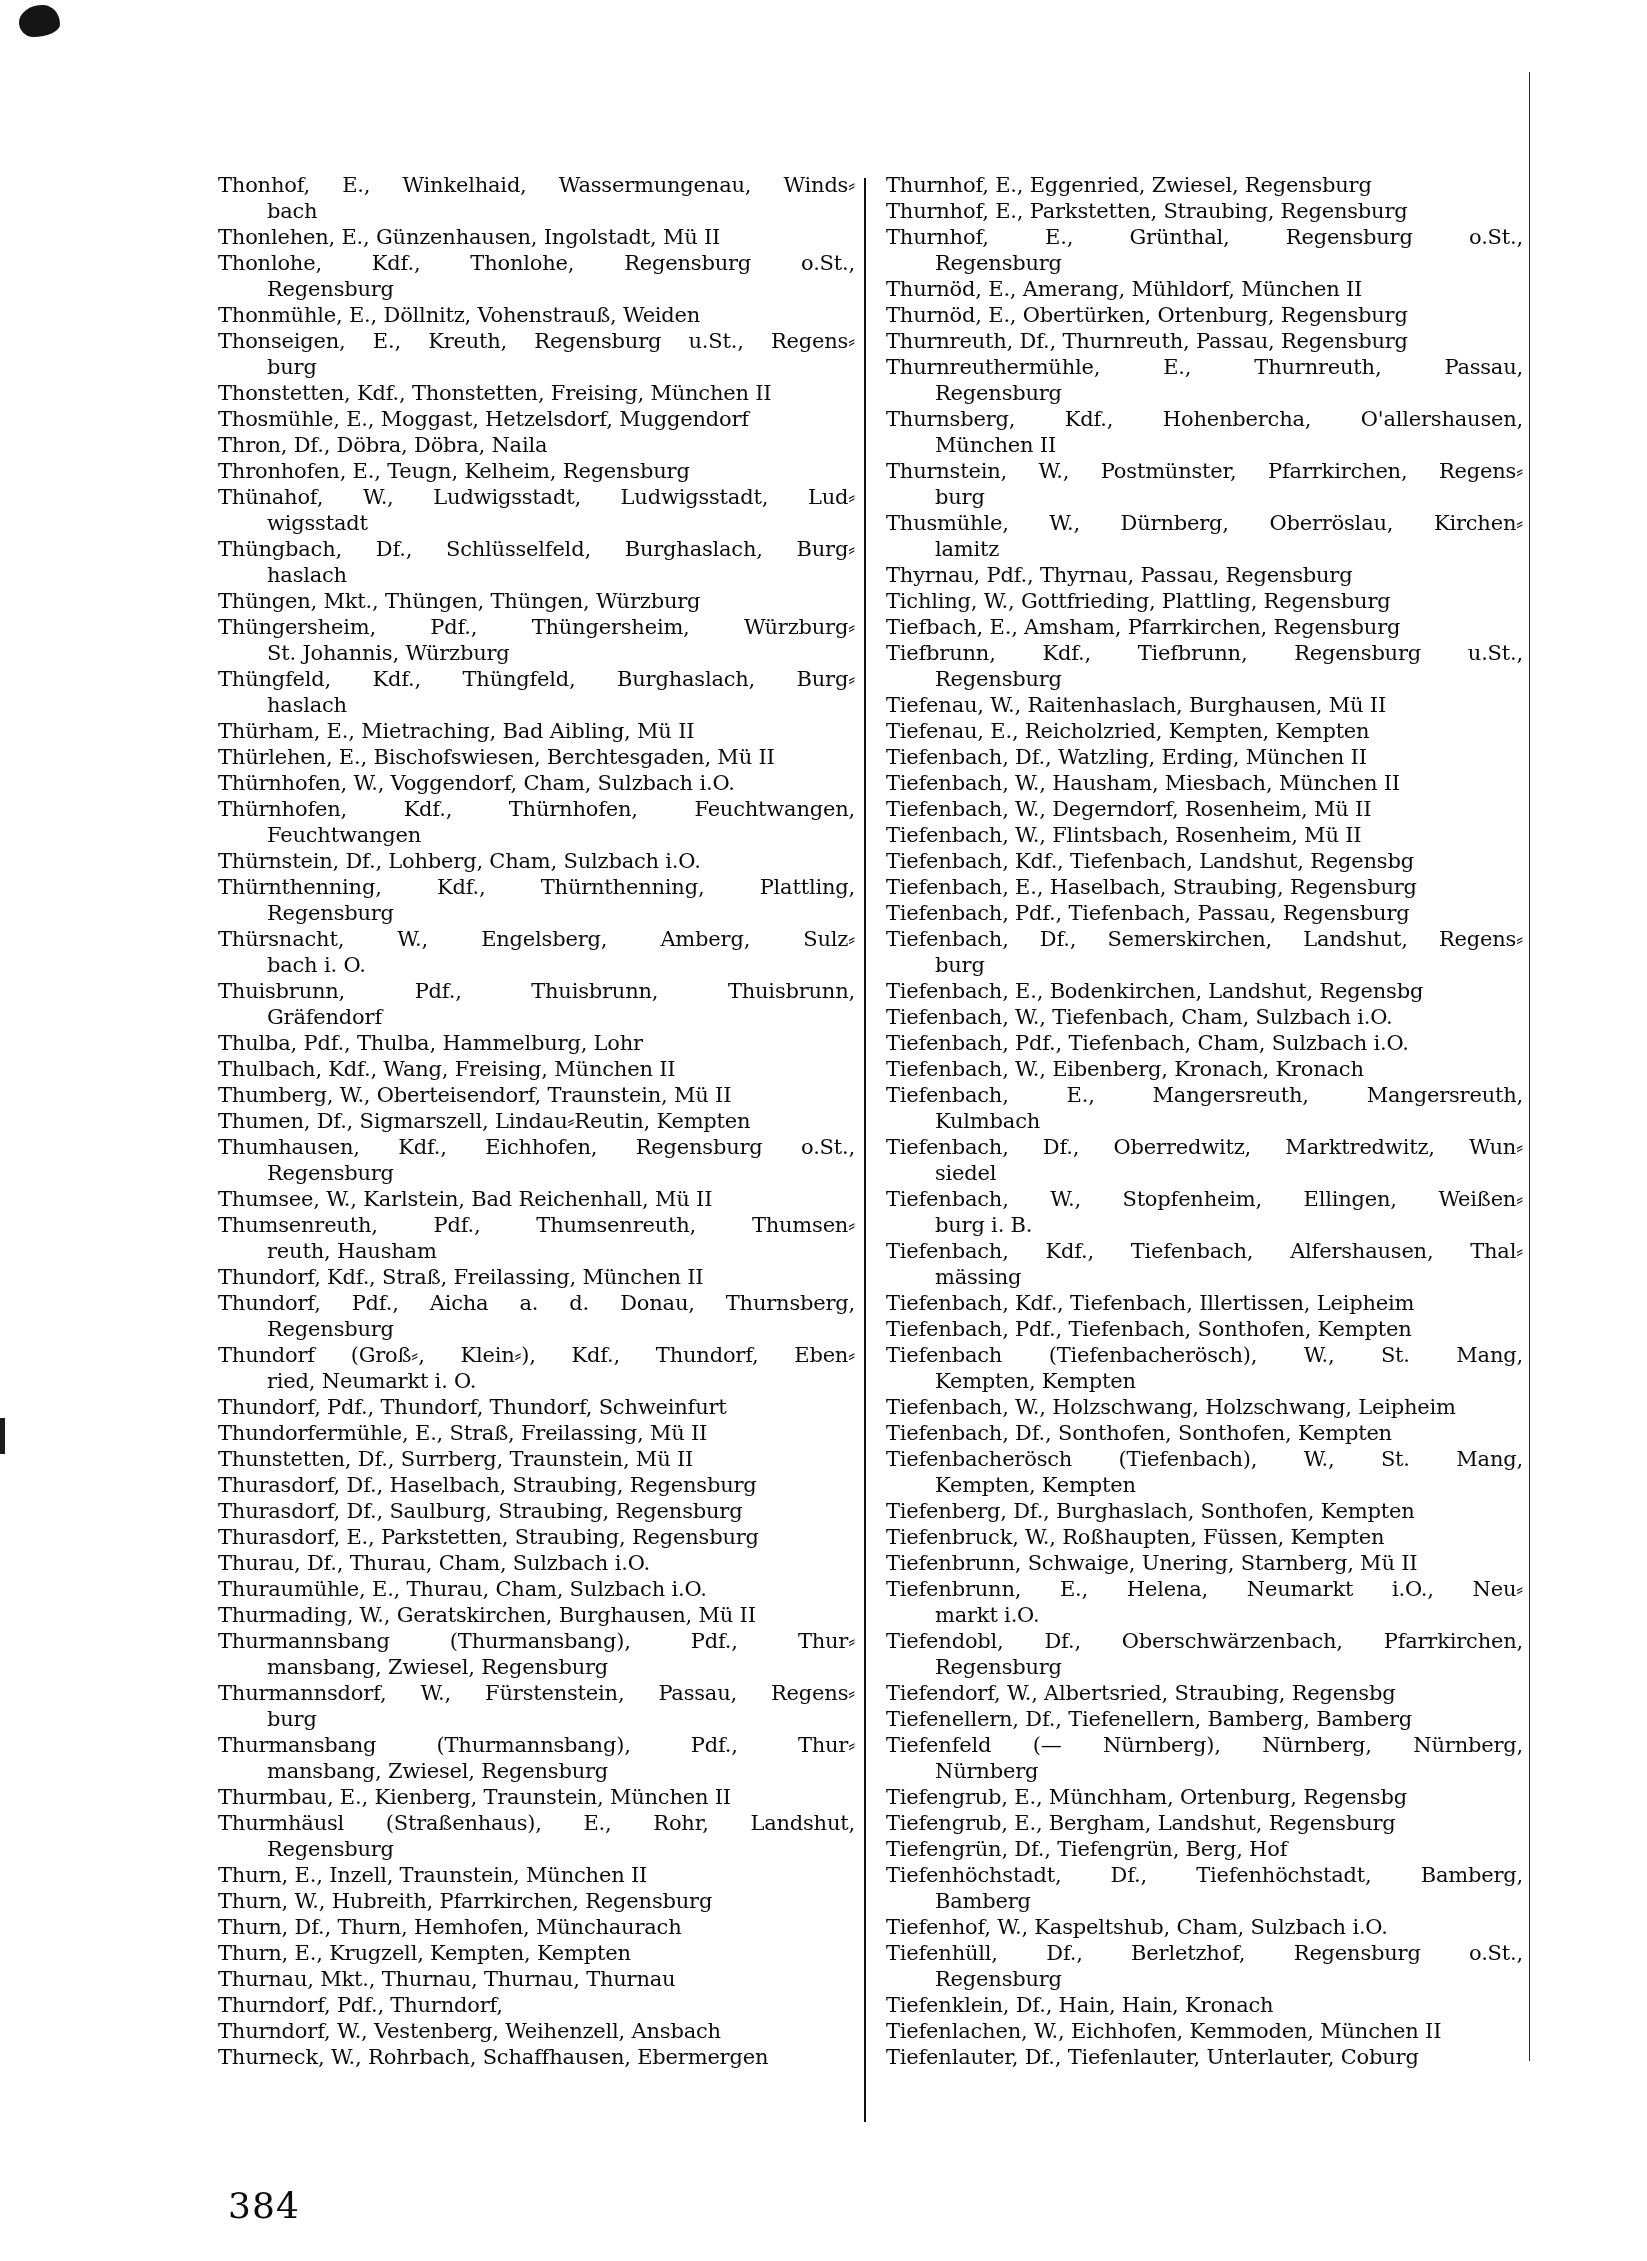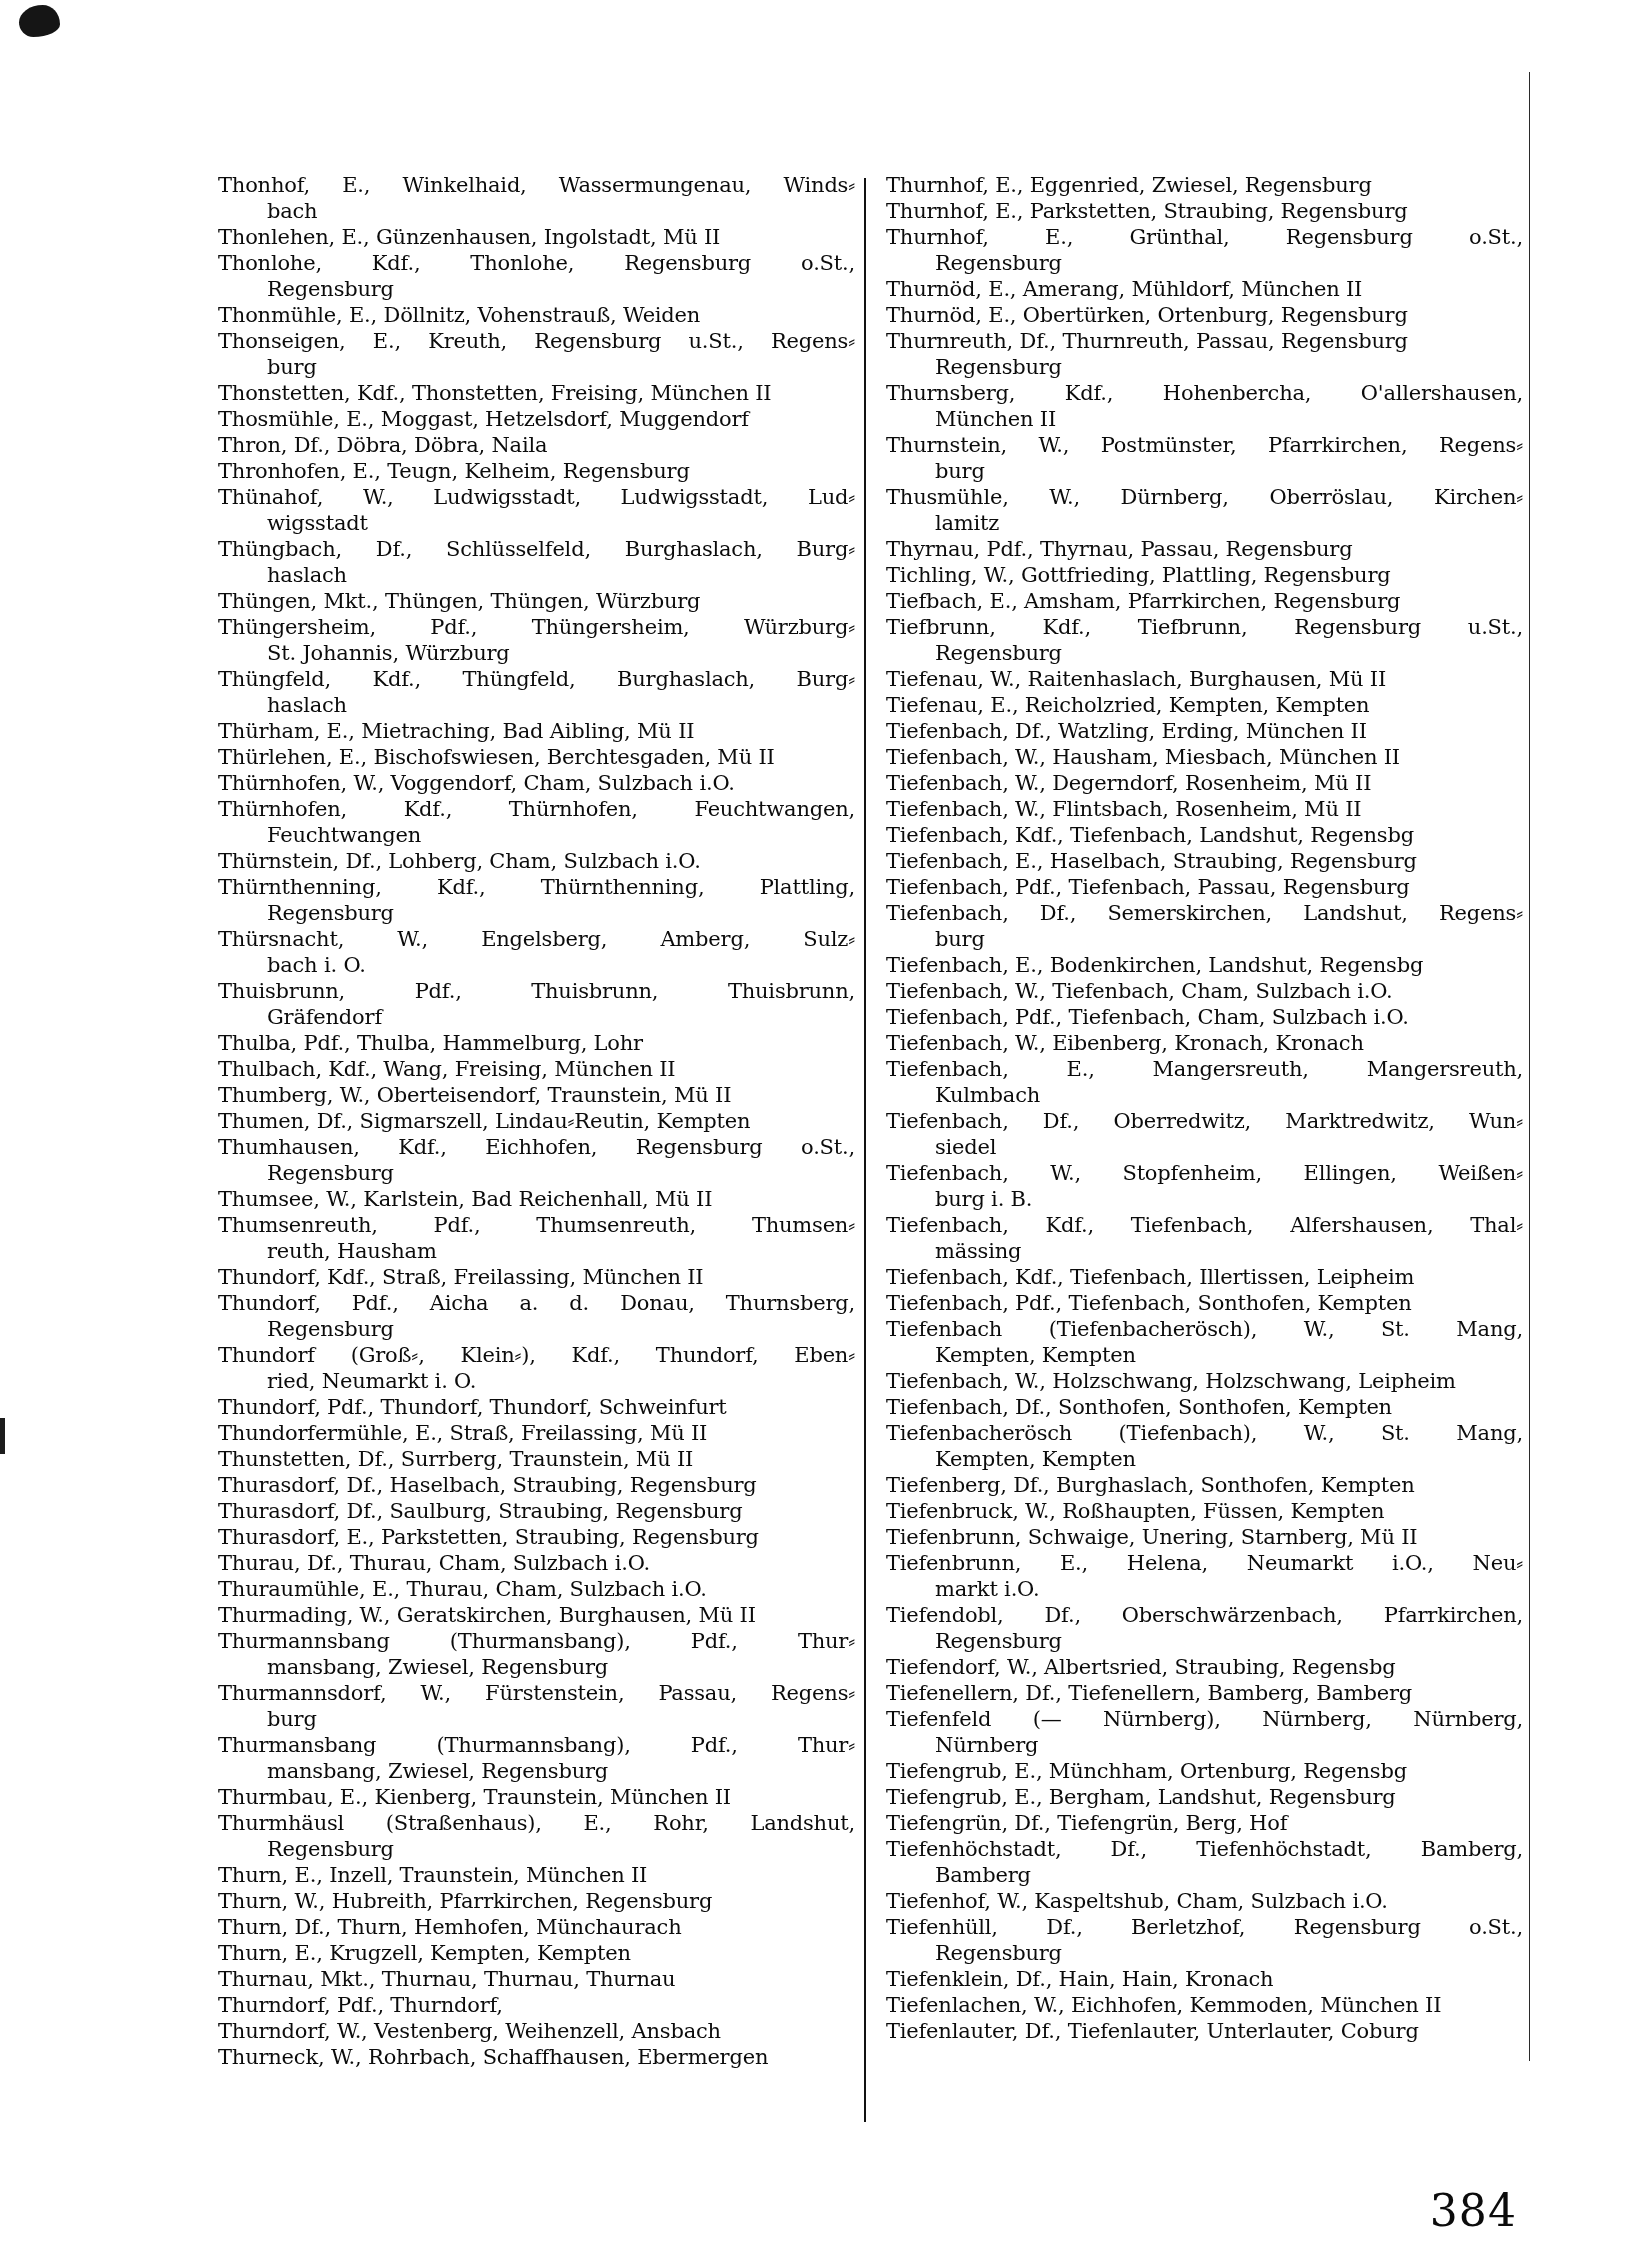--- a/index.html
+++ b/index.html
@@ -55,24 +55,24 @@
     background: #111;
   }
   .divider-right {
     position: absolute;
     left: 1529px; top: 72px;
     width: 1.1px; height: 1989px;
     background: #2a2a2a;
   }
   .page-number {
     position: absolute;
-    left: 206px; top: 2185px;
+    left: 228px; top: 2185px;
     width: 1311px;
-    text-align: right;
-    font-size: 44px;
+    text-align: left;
+    font-size: 36px;
     font-weight: normal;
     letter-spacing: 1.1px;
   }
 </style>
 </head>
 <body>
 
 <div class="scan-blot"></div>
 <div class="scan-edge-mark"></div>
 
@@ -274,20 +274,21 @@
       <div class="entry">
         <div class="line">Thurnöd, E., Amerang, Mühldorf, München II</div>
       </div>
       <div class="entry">
         <div class="line">Thurnöd, E., Obertürken, Ortenburg, Regensburg</div>
       </div>
       <div class="entry">
         <div class="line">Thurnreuth, Df., Thurnreuth, Passau, Regensburg</div>
       </div>
       <div class="entry">
+        <div class="line fill">Thurnreuthermühle, E., Thurnreuth, Passau,</div>
         <div class="line cont">Regensburg</div>
       </div>
       <div class="entry">
         <div class="line fill">Thurnsberg, Kdf., Hohenbercha, O'allershausen,</div>
         <div class="line cont">München II</div>
       </div>
       <div class="entry">
         <div class="line fill">Thurnstein, W., Postmünster, Pfarrkirchen, Regens⸗</div>
         <div class="line cont">burg</div>
       </div>

